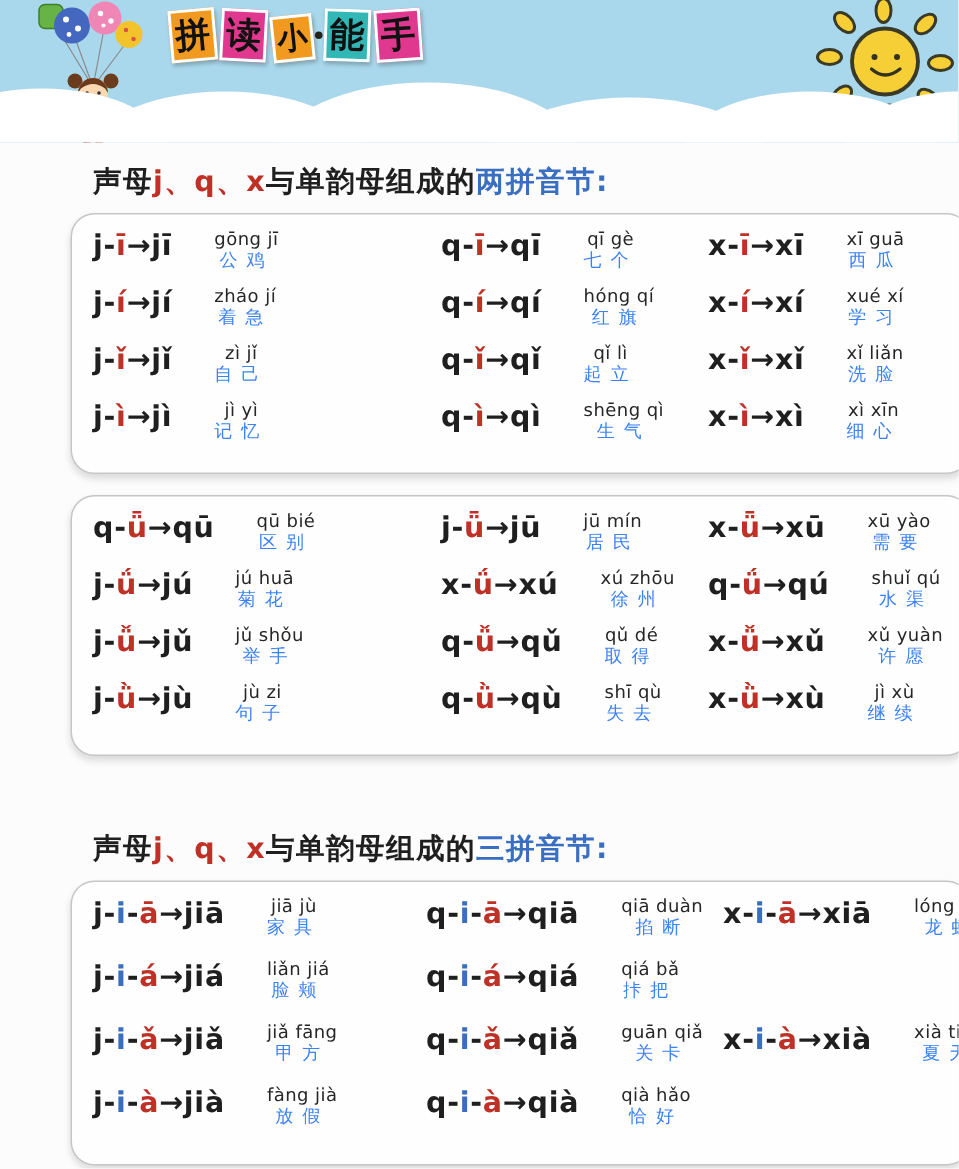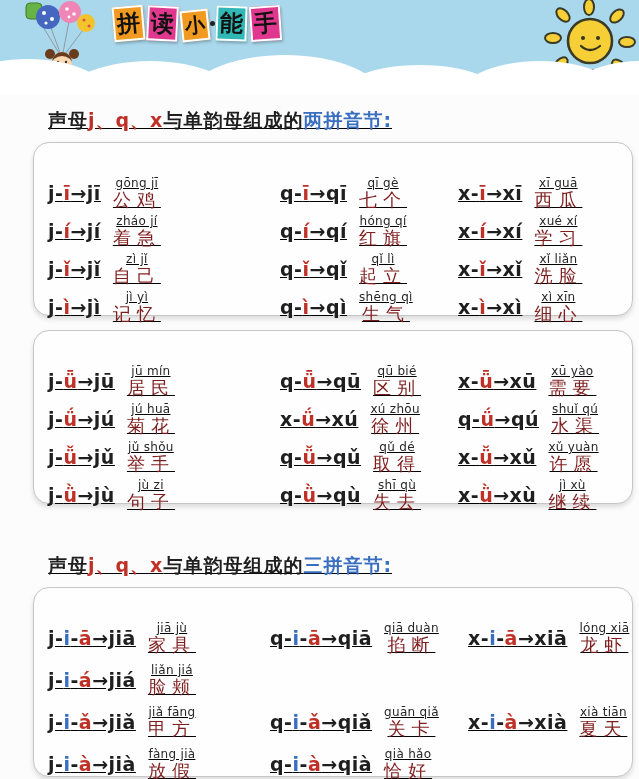--- a/index.html
+++ b/index.html
@@ -17,38 +17,38 @@
           box-shadow:1px 2px 3px rgba(0,0,0,.25); }
   .tile.small { width:28px; height:31px; margin-top:4px; font-size:20px; }
   .t0 { transform:rotate(-5deg); }
   .t1 { transform:rotate(3deg); }
   .t2 { transform:rotate(-6deg); }
   .t3 { transform:rotate(2deg); }
   .t4 { transform:rotate(-4deg); }
   .badge-dot { width:5px; height:5px; background:#222; border-radius:50%; align-self:center; margin:0 -2px; }
 
   
-  .main { padding:0 0 0 33px;text-decoration:underline; }
+  .main { padding:0 0 0 47px; }
   .heading { margin:13px 0 8px 15px; font-size:19px; font-weight:bold; letter-spacing:1px; }
   .heading.second { margin-top:49px; }
   .c-k { color:#1f1f1f; }
   .c-r { color:#bf3126; }
   .c-b { color:#3a6ec0; }
 
   .box { width:600px; background:#fefefe; border:1.6px solid #c6c6c6; border-radius:16px;
          padding:10px 0 10px 14px; box-shadow:0 3px 5px rgba(0,0,0,.13); }
   .box + .box { margin-top:14px; }
   .row { display:grid; }
   .box12 .row { grid-template-columns:232px 178px 176px; height:38px; }
   .box3  .row { grid-template-columns:222px 198px 166px; height:42px; }
-  .cell { display:flex; align-items:center; gap:12px;margin-top:24px; }
+  .cell { display:flex; align-items:flex-start; gap:28px; }
   .formula { font-size:19px; font-weight:600; white-space:nowrap; letter-spacing:0.5px; }
   .word { text-align:center; line-height:1; }
   .py { display:block; font-size:12px; color:#262626; white-space:nowrap; letter-spacing:0.3px; margin-bottom:2px; }
-  .hz { display:block; font-size:18px; color:#7f1d1d; white-space:nowrap; letter-spacing:6px; }
+  .hz { display:block; font-size:12px; color:#3b82f6; white-space:nowrap; letter-spacing:6px; }
 </style>
 </head>
 <body>
 
 <div class="header">
 
   <svg class="girl-svg" viewBox="0 0 100 100">
     <path d="M20 12 L48 58 M34 20 L48 58 M56 16 L48 58 M72 26 L48 58" stroke="#8a8a8a" stroke-width="0.8" fill="none"></path>
     <rect x="12" y="3" width="16" height="16" rx="4" fill="#67b346" stroke="#3e7d2a" stroke-width="1"></rect>
     <circle cx="34" cy="17" r="12" fill="#4468bf"></circle>
@@ -210,31 +210,31 @@
           <span class="word">
             <span class="py">xì xīn</span>
             <span class="hz">细心</span>
           </span>
         </div>
       </div>
     </div>
     <div class="box box12">
       <div class="row">
         <div class="cell">
+          <span class="formula"><span class="c-k">q-</span><span class="c-r">ǖ</span><span class="c-k">→qū</span></span>
+          <span class="word">
+            <span class="py">qū bié</span>
+            <span class="hz">区别</span>
+          </span>
+        </div>
+        <div class="cell">
           <span class="formula"><span class="c-k">j-</span><span class="c-r">ǖ</span><span class="c-k">→jū</span></span>
           <span class="word">
             <span class="py">jū mín</span>
             <span class="hz">居民</span>
-          </span>
-        </div>
-        <div class="cell">
-          <span class="formula"><span class="c-k">q-</span><span class="c-r">ǖ</span><span class="c-k">→qū</span></span>
-          <span class="word">
-            <span class="py">qū bié</span>
-            <span class="hz">区别</span>
           </span>
         </div>
         <div class="cell">
           <span class="formula"><span class="c-k">x-</span><span class="c-r">ǖ</span><span class="c-k">→xū</span></span>
           <span class="word">
             <span class="py">xū yào</span>
             <span class="hz">需要</span>
           </span>
         </div>
       </div>
@@ -334,20 +334,27 @@
         </div>
       </div>
       <div class="row">
         <div class="cell">
           <span class="formula"><span class="c-k">j-</span><span class="c-b">i</span><span class="c-k">-</span><span class="c-r">á</span><span class="c-k">→jiá</span></span>
           <span class="word">
             <span class="py">liǎn jiá</span>
             <span class="hz">脸颊</span>
           </span>
         </div>
+        <div class="cell">
+          <span class="formula"><span class="c-k">q-</span><span class="c-b">i</span><span class="c-k">-</span><span class="c-r">á</span><span class="c-k">→qiá</span></span>
+          <span class="word">
+            <span class="py">qiá bǎ</span>
+            <span class="hz">拤把</span>
+          </span>
+        </div>
       </div>
       <div class="row">
         <div class="cell">
           <span class="formula"><span class="c-k">j-</span><span class="c-b">i</span><span class="c-k">-</span><span class="c-r">ǎ</span><span class="c-k">→jiǎ</span></span>
           <span class="word">
             <span class="py">jiǎ fāng</span>
             <span class="hz">甲方</span>
           </span>
         </div>
         <div class="cell">

